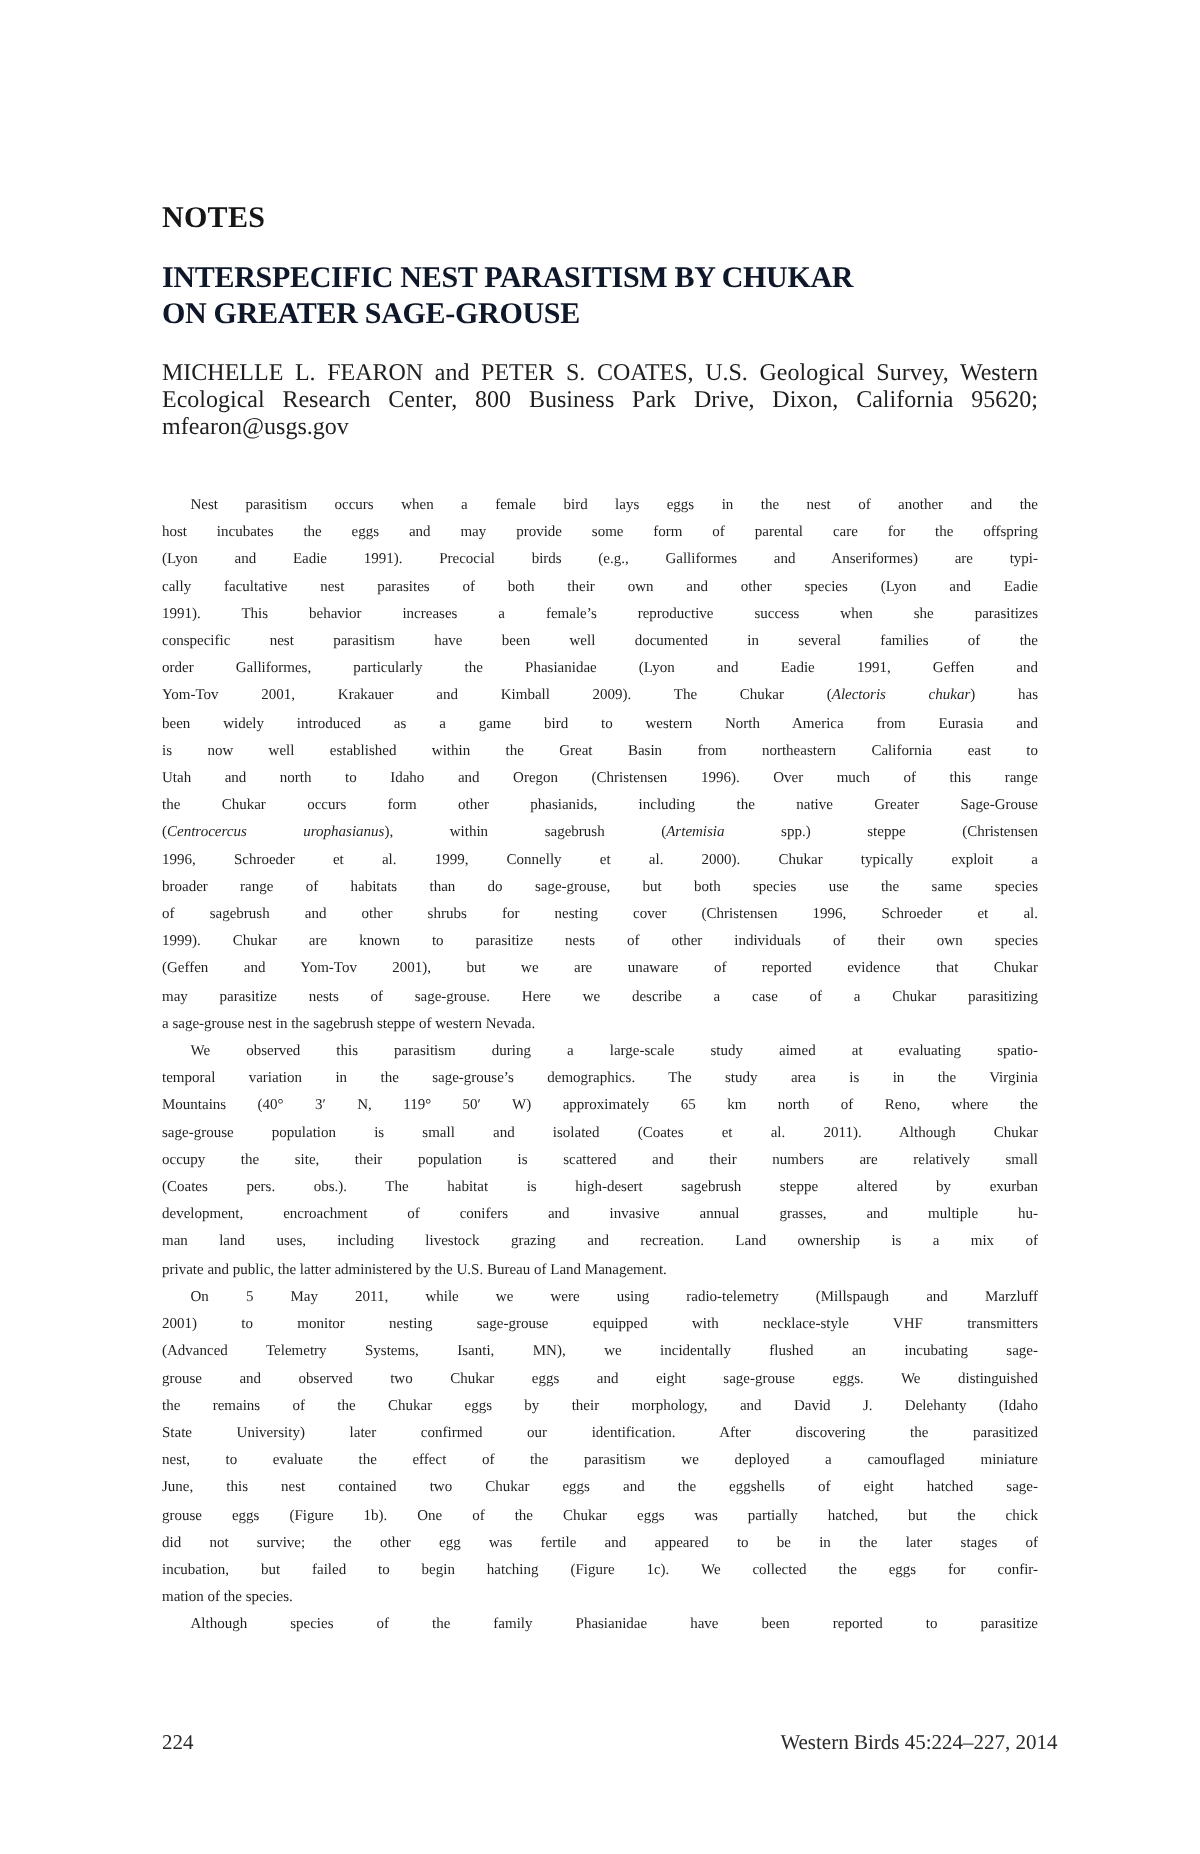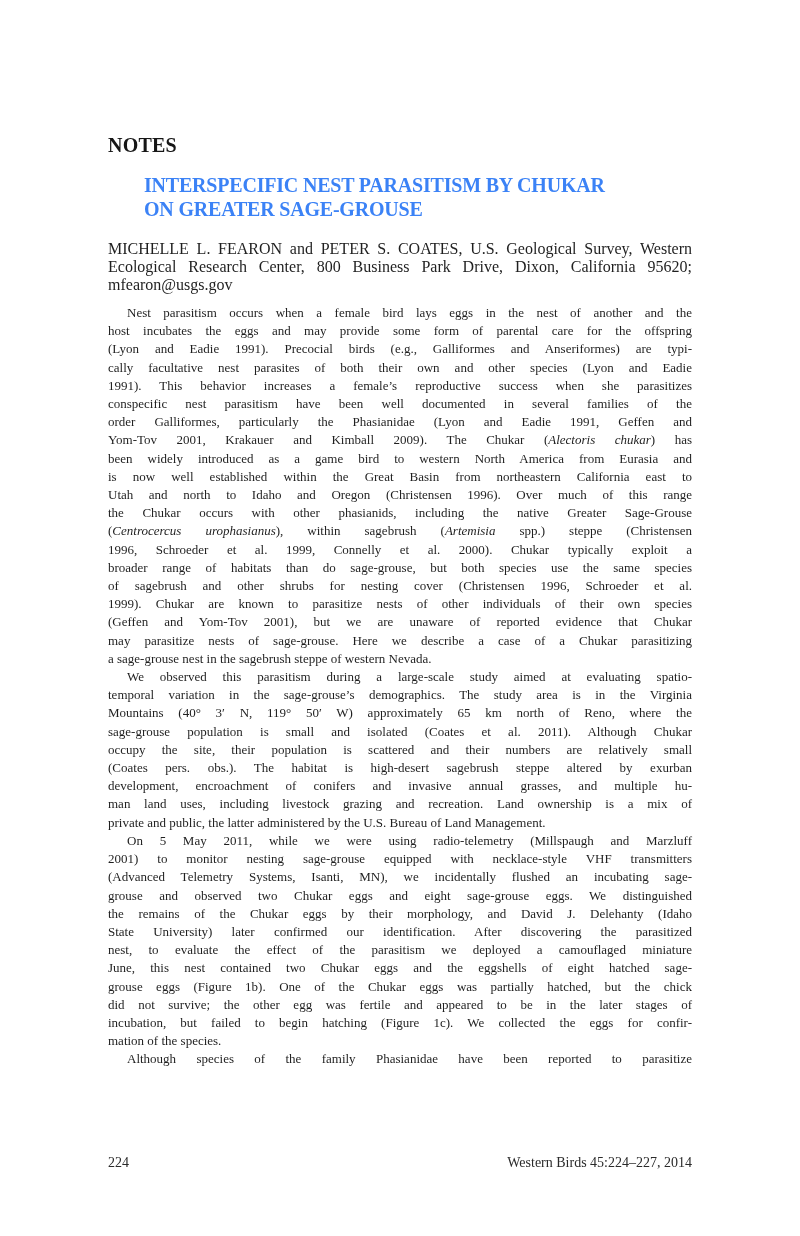--- a/index.html
+++ b/index.html
@@ -25,46 +25,45 @@
     font-size: 20px;
     font-weight: bold;
     color: #161616;
     letter-spacing: 0.2px;
   }
   .article-title {
     top: 173px;
     font-size: 20px;
     line-height: 24px;
     font-weight: bold;
-    color: #3b82f6;
+    color: #0f172a;
     letter-spacing: -0.2px;
-    margin-left: 36px;
   }
   .authors-block {
     top: 240px;
     font-size: 16px;
     line-height: 18px;
   }
   .body-text {
-    top: 304px;
-    font-size: 13px;
+    top: 328px;
+    font-size: 10px;
     line-height: 18.2px;
   }
   .para { margin: 0; }
   .line {
     text-align: justify;
     text-align-last: justify;
     white-space: normal;
   }
   .line.lastline { text-align-last: left; }
   .line.indent { text-indent: 19px; }
   .page-footer {
     top: 1155px;
     left: 108px;
-    right: 108px;
+    right: 95px;
     display: flex;
     justify-content: space-between;
     font-size: 14px;
     color: #2a2a2a;
   }
 </style>
 </head>
 <body>
 
 <div class="abs content-col section-heading">NOTES</div>
@@ -88,21 +87,21 @@
       <div class="line">host incubates the eggs and may provide some form of parental care for the offspring</div>
       <div class="line">(Lyon and Eadie 1991). Precocial birds (e.g., Galliformes and Anseriformes) are typi-</div>
       <div class="line">cally facultative nest parasites of both their own and other species (Lyon and Eadie</div>
       <div class="line">1991). This behavior increases a female’s reproductive success when she parasitizes</div>
       <div class="line">conspecific nest parasitism have been well documented in several families of the</div>
       <div class="line">order Galliformes, particularly the Phasianidae (Lyon and Eadie 1991, Geffen and</div>
       <div class="line">Yom-Tov 2001, Krakauer and Kimball 2009). The Chukar (<i>Alectoris chukar</i>) has</div>
       <div class="line">been widely introduced as a game bird to western North America from Eurasia and</div>
       <div class="line">is now well established within the Great Basin from northeastern California east to</div>
       <div class="line">Utah and north to Idaho and Oregon (Christensen 1996). Over much of this range</div>
-      <div class="line">the Chukar occurs with other phasianids, including the native Greater Sage-Grouse</div>
+      <div class="line">the Chukar occurs form other phasianids, including the native Greater Sage-Grouse</div>
       <div class="line">(<i>Centrocercus urophasianus</i>), within sagebrush (<i>Artemisia</i> spp.) steppe (Christensen</div>
       <div class="line">1996, Schroeder et al. 1999, Connelly et al. 2000). Chukar typically exploit a</div>
       <div class="line">broader range of habitats than do sage-grouse, but both species use the same species</div>
       <div class="line">of sagebrush and other shrubs for nesting cover (Christensen 1996, Schroeder et al.</div>
       <div class="line">1999). Chukar are known to parasitize nests of other individuals of their own species</div>
       <div class="line">(Geffen and Yom-Tov 2001), but we are unaware of reported evidence that Chukar</div>
       <div class="line">may parasitize nests of sage-grouse. Here we describe a case of a Chukar parasitizing</div>
       <div class="line lastline">a sage-grouse nest in the sagebrush steppe of western Nevada.</div>
     </div>
     <div class="para">

